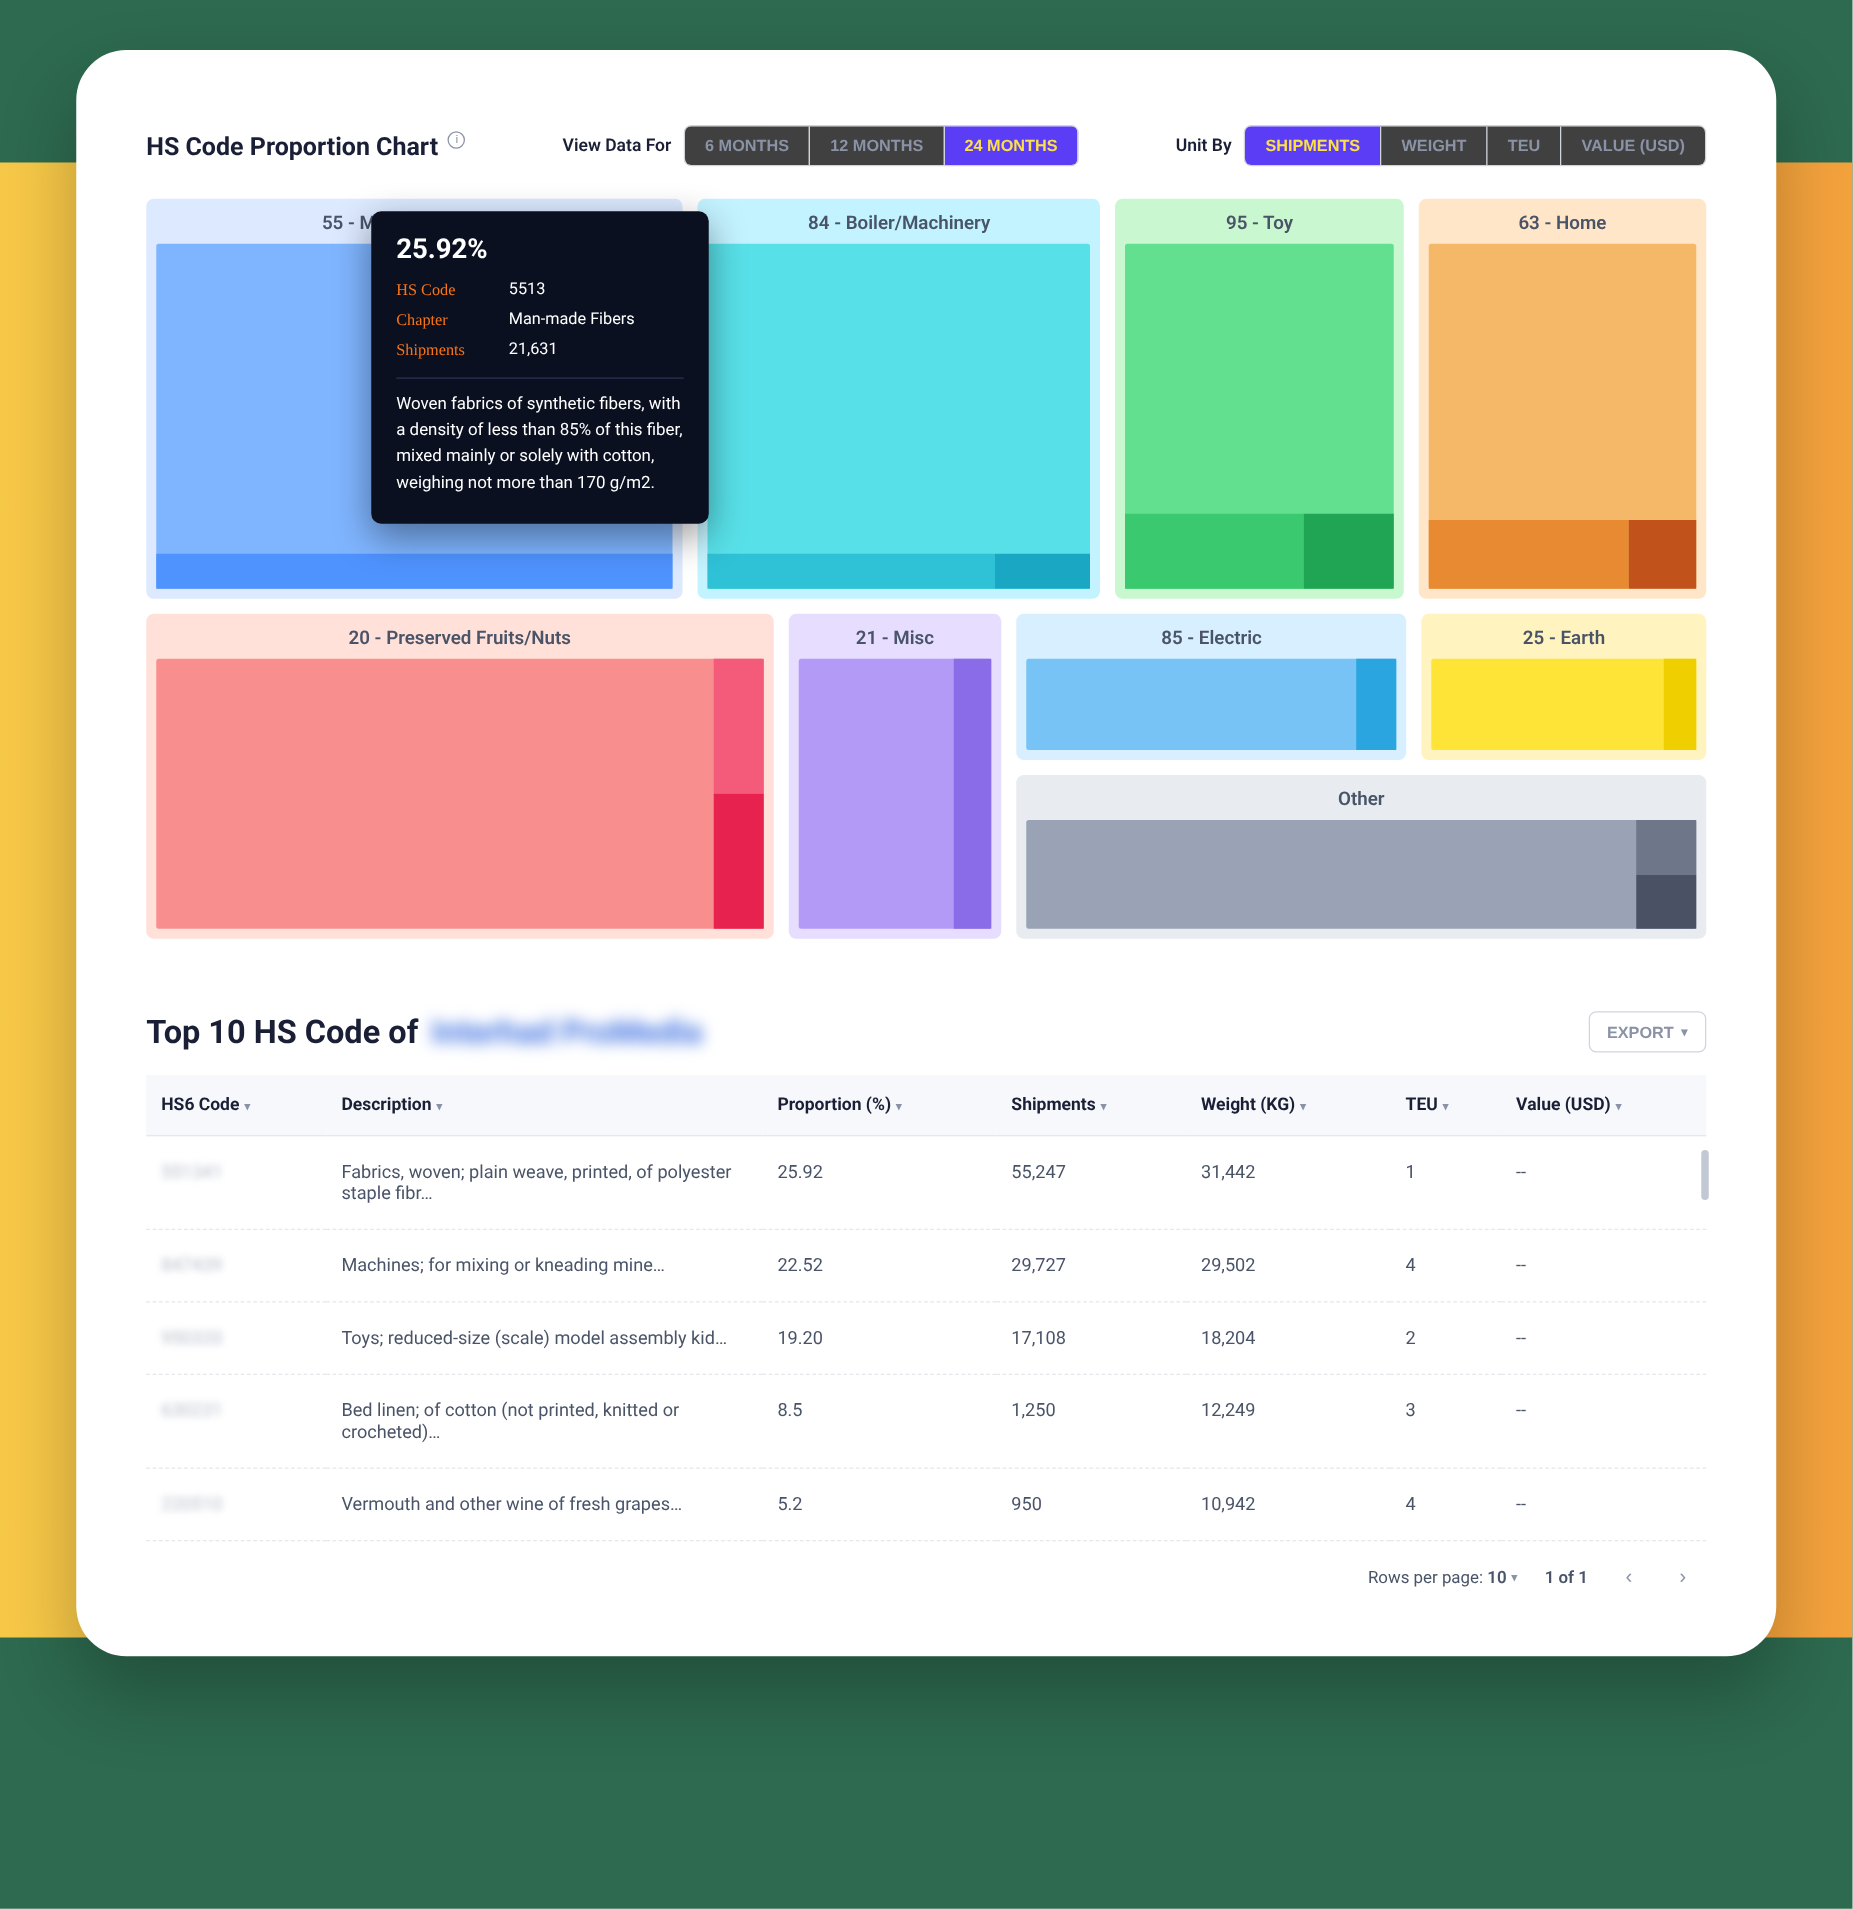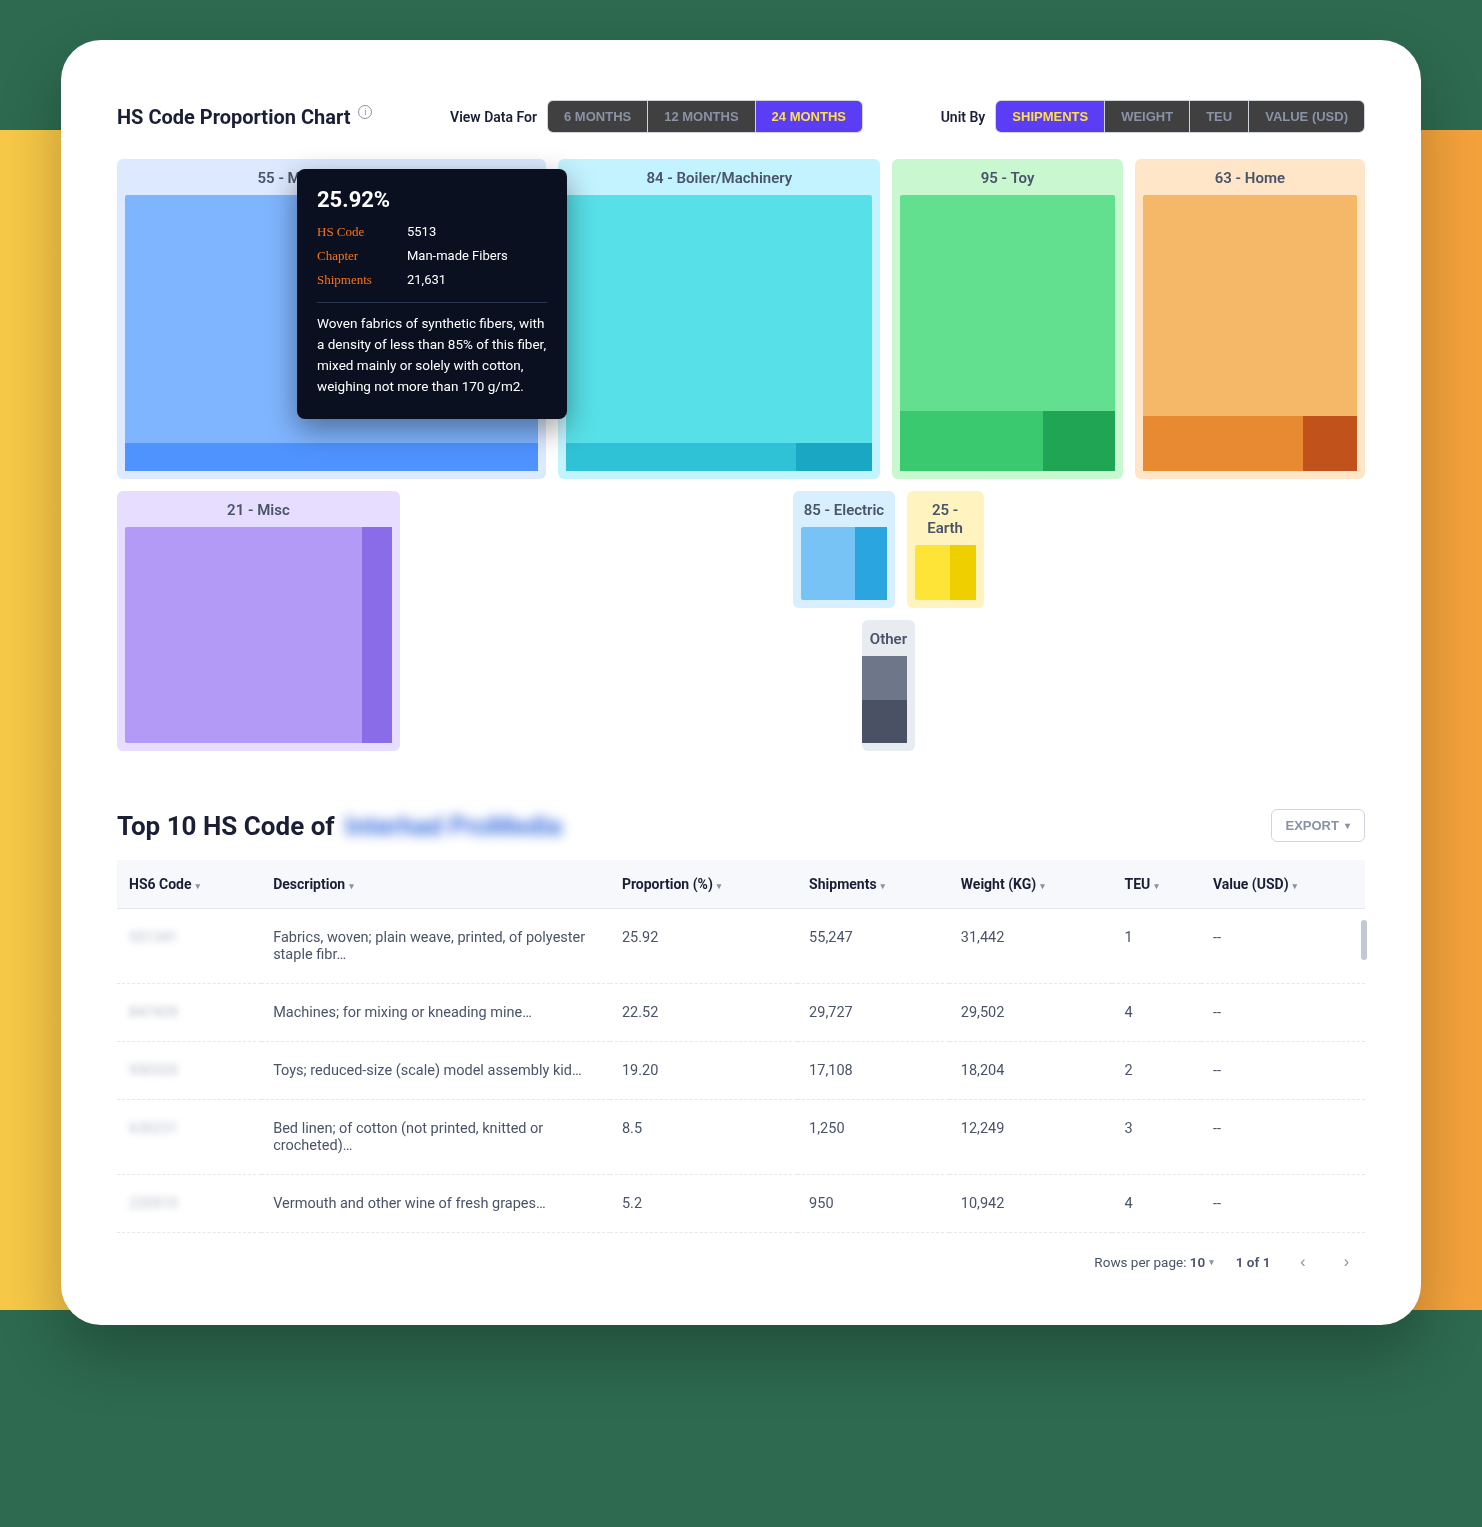--- a/index.html
+++ b/index.html
@@ -222,28 +222,37 @@
         <div class="tile-body" style="background:#f5b868;">
           <div class="sub-strip" style="height:55px;">
               <div style="flex:3;background:#e88a32;"></div>
               <div style="flex:1;background:#c2521b;"></div>
             </div>
         </div>
       </div>
     </div>
 
     <div class="tm-row" style="height:260px;">
+      <div class="tile" style="flex:1.1; background:#ffe1d9;">
+        <div class="tile-label">20 - Preserved Fruits/Nuts</div>
+        <div class="tile-body" style="background:#f98e8e;">
+          <div style="position:absolute;right:0;top:0;bottom:0;width:40px;display:flex;flex-direction:column;">
+            <div style="flex:1;background:#f45a7a;"></div>
+              <div style="flex:1;background:#e8224e;"></div>
+          </div>
+        </div>
+      </div>
       <div class="tile" style="flex:.35; background:#e6ddff;">
         <div class="tile-label">21 - Misc</div>
         <div class="tile-body" style="background:#b39af7;">
           <div style="position:absolute;right:0;top:0;bottom:0;width:30px;background:#8a6ce8;"></div>
         </div>
       </div>
 
-      <div class="rcol" style="flex:1.25;align-items:center;">
+      <div class="rcol" style="flex:1.25;">
         <div class="rcol-top" style="height:55%;">
           <div class="tile" style="flex:1.4; background:#d7efff;">
             <div class="tile-label">85 - Electric</div>
             <div class="tile-body" style="background:#78c3f5;">
               <div style="position:absolute;right:0;top:0;bottom:0;width:32px;background:#2aa5e0;"></div>
             </div>
           </div>
           <div class="tile" style="flex:1; background:#fff4bf;">
             <div class="tile-label">25 - Earth</div>
             <div class="tile-body" style="background:#ffe438;">

